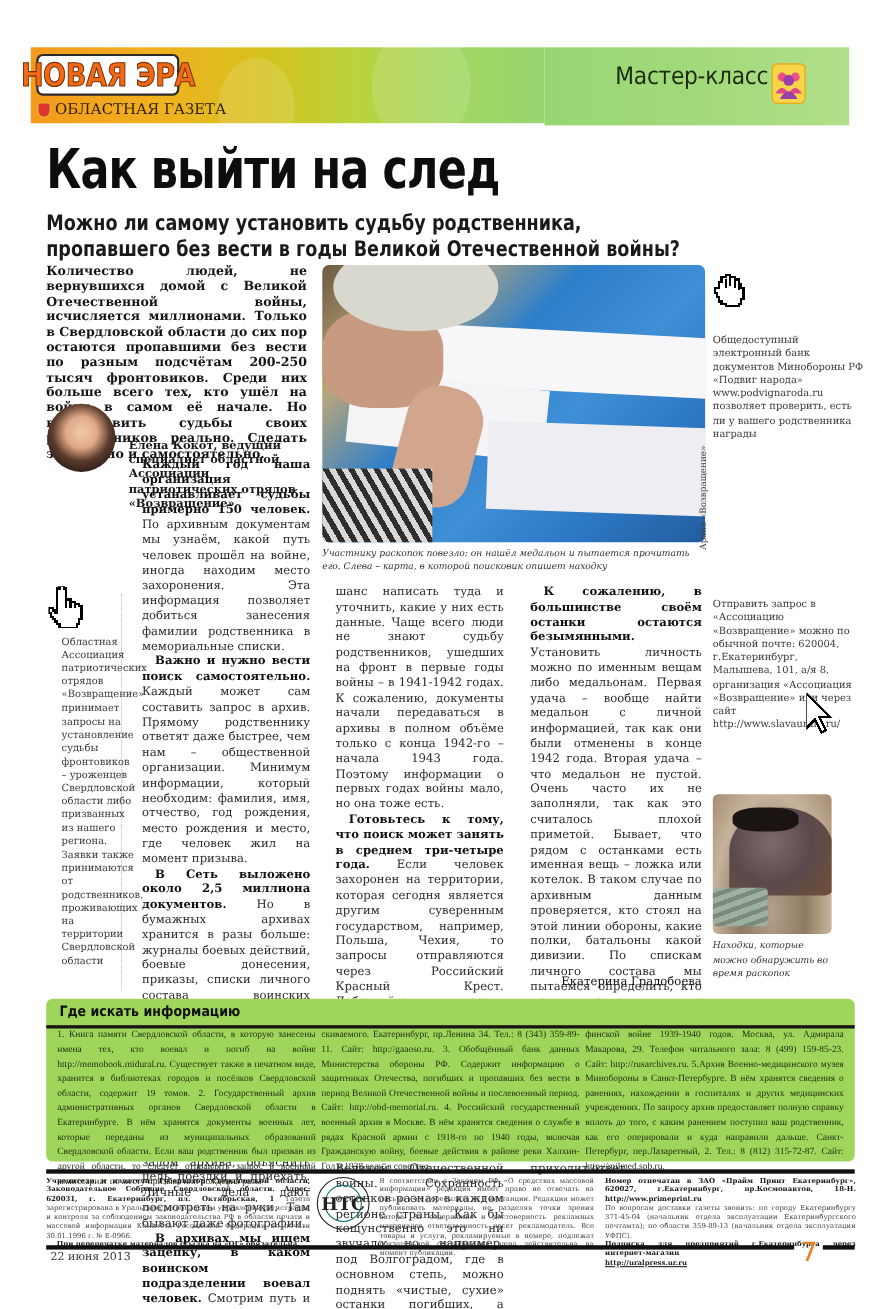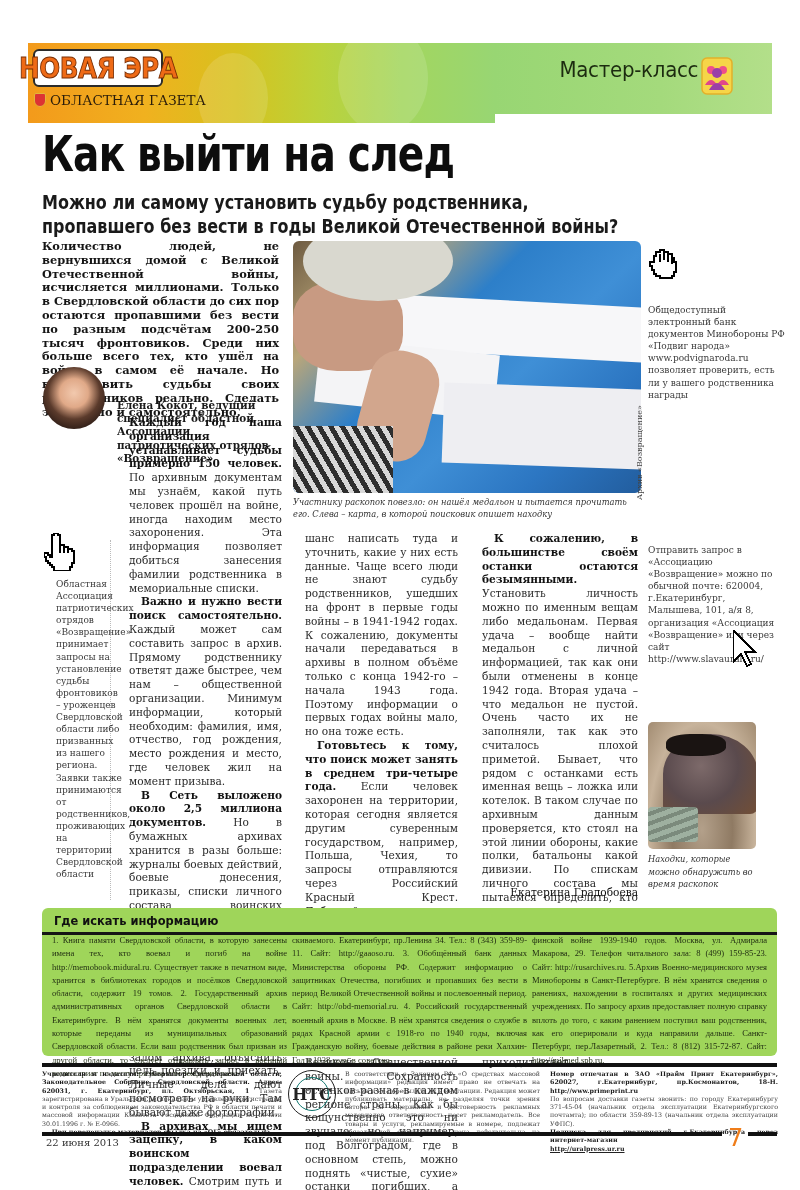--- a/index.html
+++ b/index.html
@@ -1,19 +1,19 @@
 <!DOCTYPE html>
 <html><head>
 <meta charset="utf-8">
 <style>
   * { box-sizing: border-box; margin: 0; padding: 0; }
   html, body { width: 800px; height: 1190px; background: #ffffff; overflow: hidden; }
   body { position: relative; font-family: "DejaVu Serif", serif; color: #1a1a1a; }
   .mh {
-    position: absolute; left: 28px; top: 43px; width: 467px; height: 80px;
+    position: absolute; left: 28px; top: 43px; width: 467px; height: 69px;
     background: linear-gradient(90deg, #f39a1b 0%, #f0b11f 25%, #d6c21e 45%, #bcd23a 62%, #a3d65e 80%, #98d673 100%);
   }
   .mh::before, .mh::after {
     content: ""; position: absolute; border-radius: 50%; background: rgba(255,255,255,0.13);
   }
   .mh::before { left: 170px; top: 10px; width: 70px; height: 90px; }
   .mh::after { left: 310px; top: -20px; width: 90px; height: 110px; }
   .logo-box {
     position: absolute; left: 5px; top: 6px; width: 130px; height: 38px;
     background: #fff; border: 2px solid #2b2b2b; border-radius: 6px;

